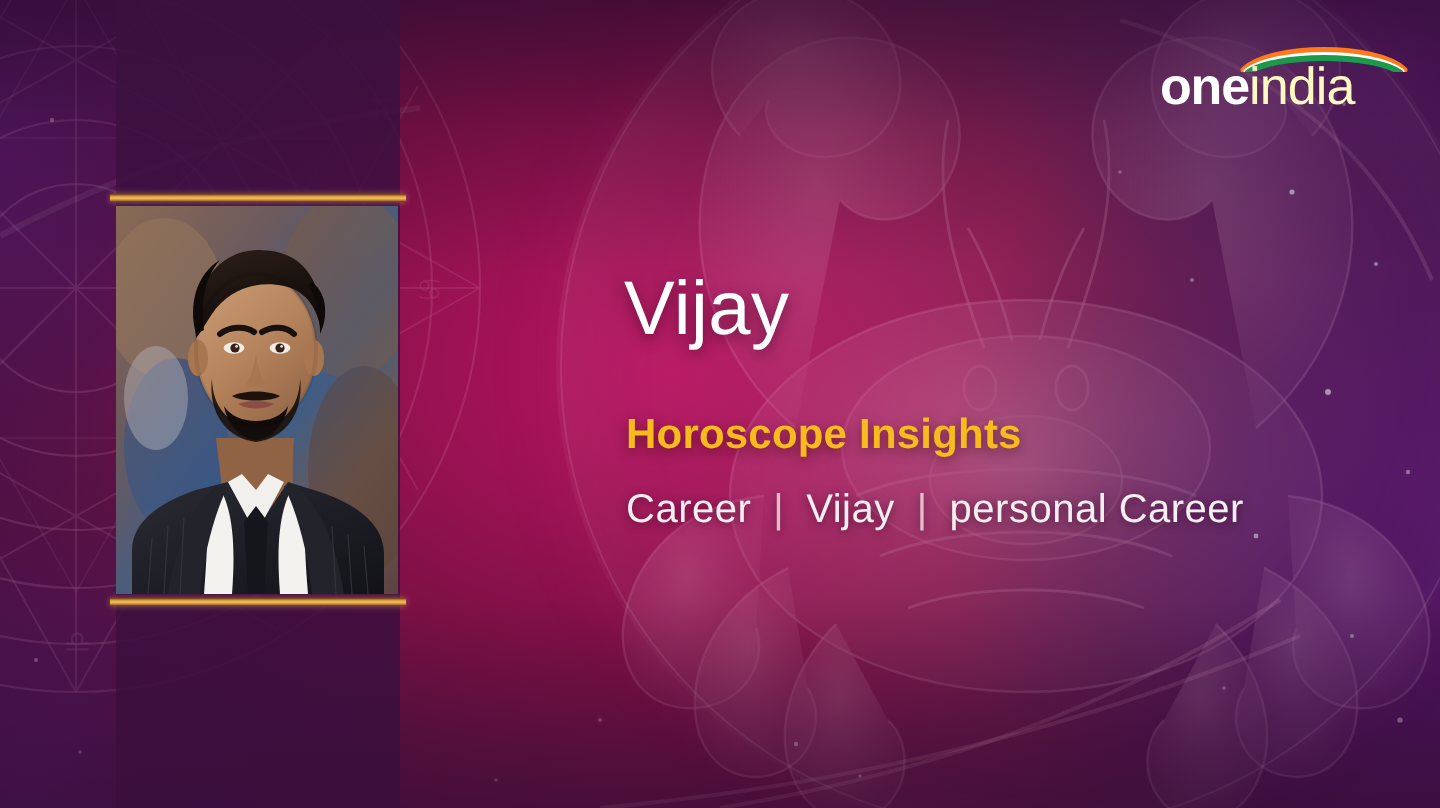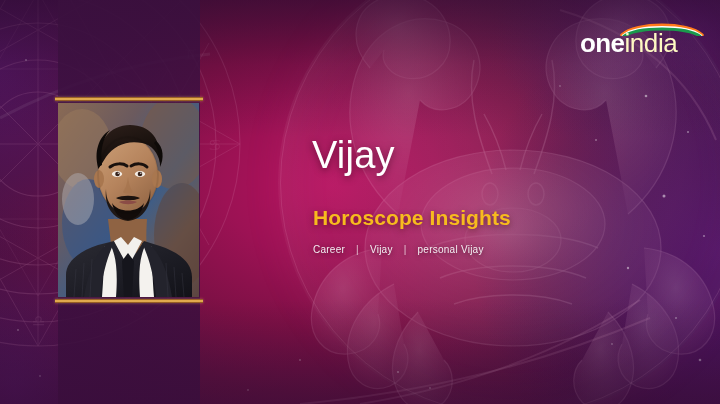--- a/index.html
+++ b/index.html
@@ -158,21 +158,21 @@
     letter-spacing: 0.1px;
     line-height: 1;
     text-shadow: 0 2px 6px rgba(50,10,0,0.5);
     white-space: nowrap;
     text-align: right;
   }
   .tagline {
     position: absolute;
     left: 313px;
     top: 245px;
-    font-size: 10px;
+    font-size: 20px;
     font-weight: normal;
     color: #f4eef2;
     line-height: 1;
     letter-spacing: 0.25px;
     text-shadow: 0 1px 5px rgba(40,0,22,0.55);
     white-space: nowrap;
     display: flex;
     align-items: baseline;
   }
   .tagline .sep {
@@ -453,21 +453,21 @@
   </div>
 
   <div class="title">Vijay</div>
   <div class="subtitle">Horoscope Insights</div>
 
   <div class="tagline">
     <span>Career</span>
     <span class="sep">|</span>
     <span>Vijay</span>
     <span class="sep">|</span>
-    <span>personal Vijay</span>
+    <span>personal Career</span>
   </div>
 
   <div class="logo">
     <div class="logo-arc">
       <svg viewBox="0 0 84 16" xmlns="http://www.w3.org/2000/svg">
         <path d="M2 15 C16 2 68 2 82 15" fill="none" stroke="#ff7a1a" stroke-width="3.4" stroke-linecap="round"></path>
         <path d="M3 15.6 C17 4.4 67 4.4 81 15.6" fill="none" stroke="#ffffff" stroke-width="2.4" stroke-linecap="round"></path>
         <path d="M4 16.2 C18 6.6 66 6.6 80 16.2" fill="none" stroke="#1a9b4c" stroke-width="3.0" stroke-linecap="round"></path>
       </svg>
     </div>

